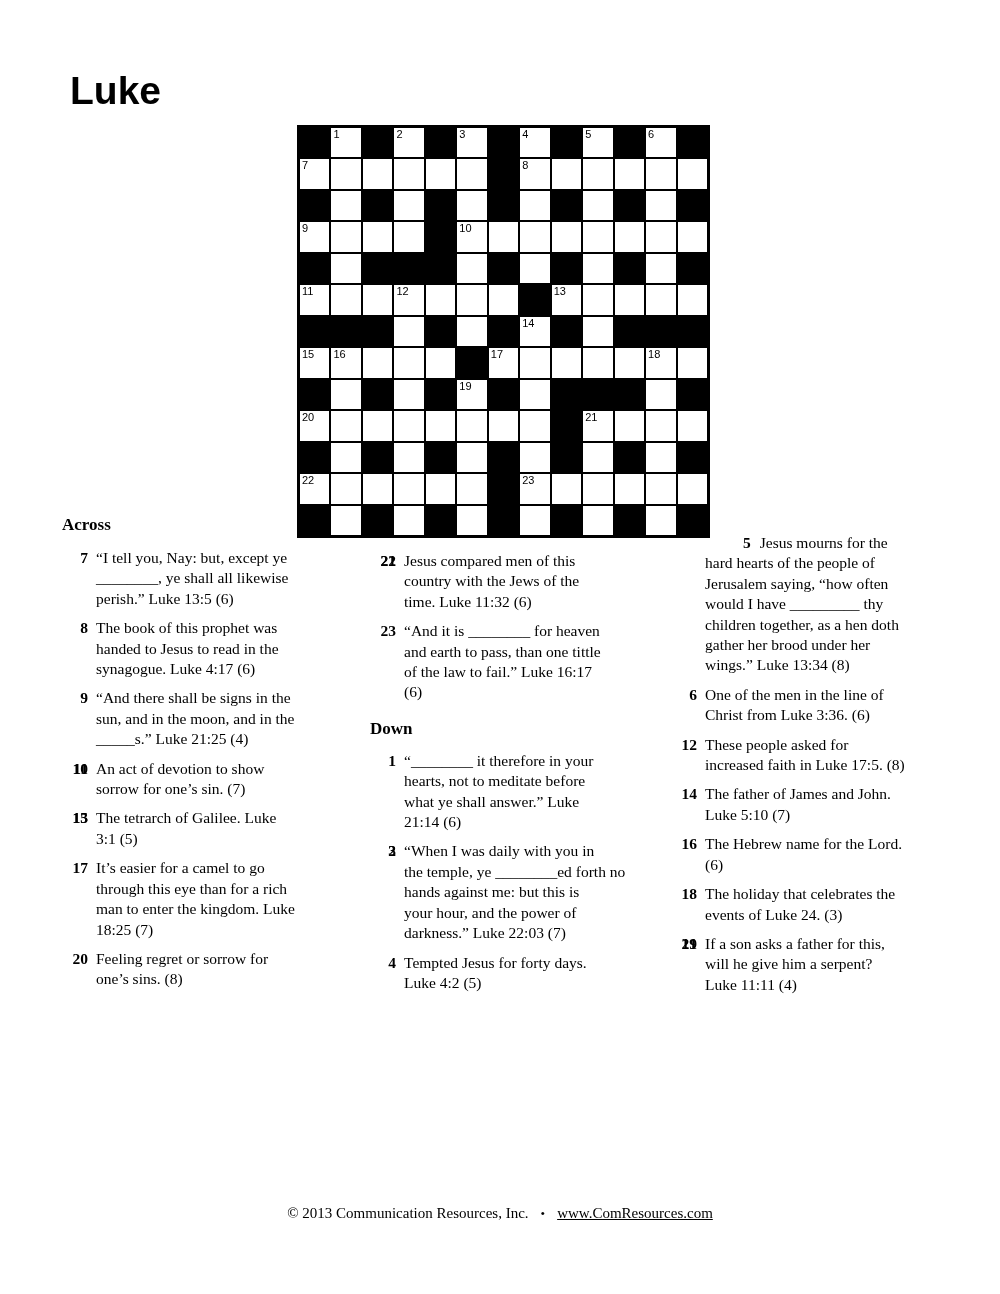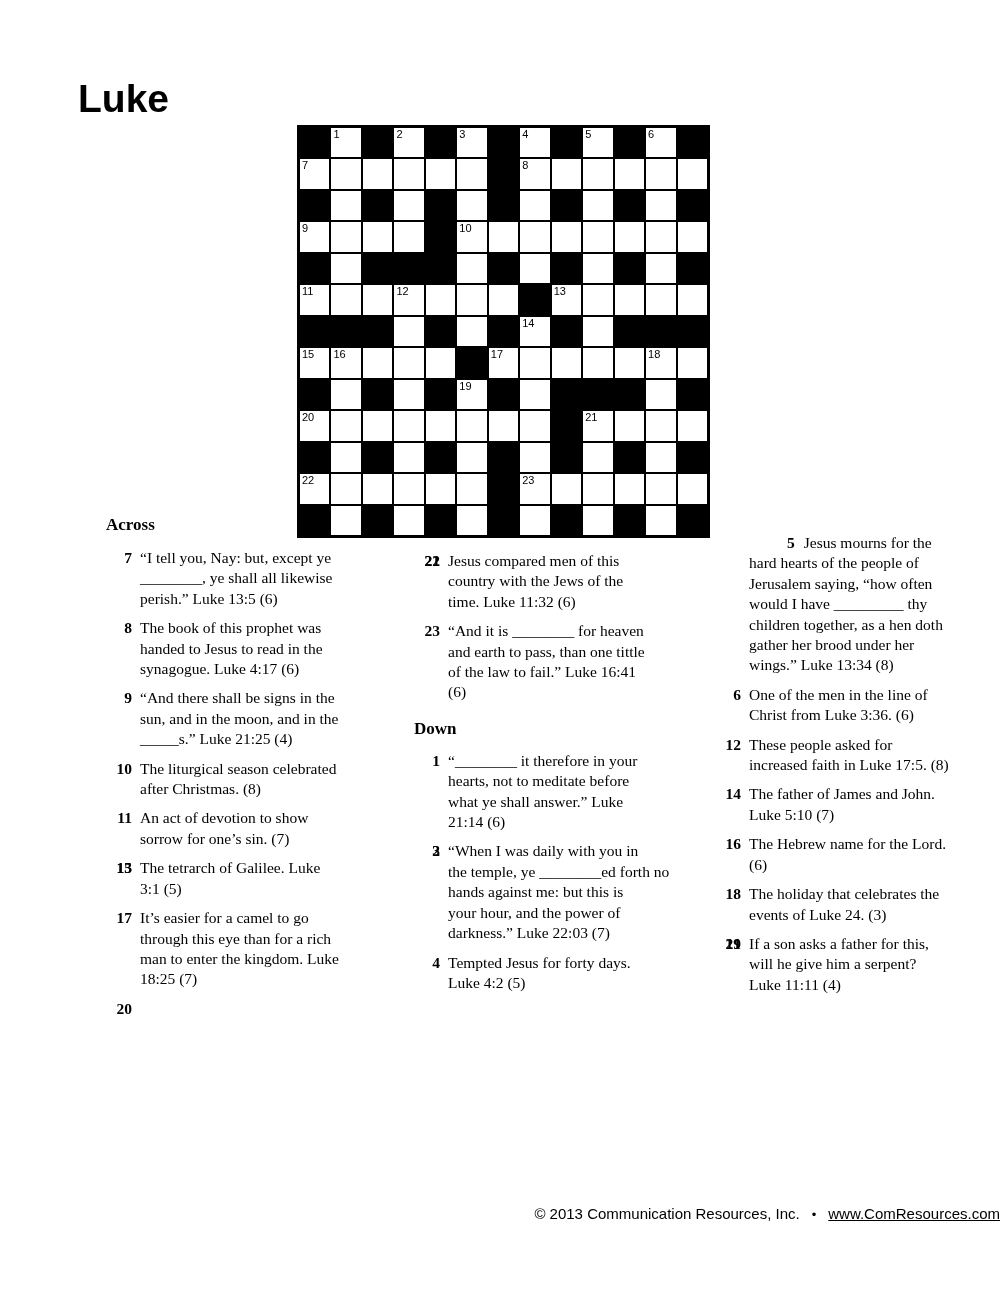--- a/index.html
+++ b/index.html
@@ -2,40 +2,40 @@
 <html><head>
 <meta charset="utf-8">
 <style>
   html,body { margin:0; padding:0; }
   body {
     width:1000px; height:1294px; background:#ffffff; position:relative;
     font-family:"Liberation Serif", serif; color:#000;
     -webkit-font-smoothing:antialiased;
   }
   .page-title {
-    position:absolute; left:62px; top:63px; margin:16px;
+    position:absolute; left:62px; top:63px; margin:8px;
     font-family:"Liberation Sans", sans-serif; font-weight:700;
     font-size:39px; line-height:1; color:#000;
   }
   
   #grid {
     position:absolute; left:297px; top:125px; width:407px; height:407px;
     border:3px solid #000; background:#000;
     display:grid; grid-template-columns:repeat(13,1fr); grid-template-rows:repeat(13,1fr);
     gap:2px;
   }
   .cell { position:relative; }
   .cell.w { background:#fff; }
   .cell.b { background:#000; }
   .cellnum {
     position:absolute; left:2px; top:0;
     font-family:"Liberation Sans", sans-serif; font-size:11px; line-height:13px; color:#000;
   }
   
-  .col { position:absolute; width:276px;margin-left:44px; }
+  .col { position:absolute; width:276px; }
   .col-left  { left:62px;  top:515px; }
   .col-mid   { left:370px; top:542px; }
   .col-right { left:671px; top:533px; }
   .section-header {
     font-size:17px; font-weight:700; margin:0 0 13px 0; line-height:20px;
   }
   .down-header { margin-top:16px; margin-bottom:12px; }
   .clue {
     position:relative; padding-left:34px; margin-bottom:9px;
     font-size:15.5px; line-height:20.4px;
@@ -43,22 +43,22 @@
   .clue-num {
     position:absolute; left:0; top:0; width:26px; text-align:right; font-weight:700;
   }
   .clue-text { white-space:pre-line; }
   .clue.first-indent { text-indent:38px; }
   .clue.first-indent .clue-num {
     position:static; display:inline; width:auto; margin-right:9px;
   }
   
   .footer {
-    position:absolute; left:0; top:1205px; width:1000px; text-align:right;
-    font-family:Liberation Sans, sans-serif; font-size:15px; color:#000;
+    position:absolute; left:0; top:1205px; width:1000px; text-align:center;
+    font-family:Liberation Serif, serif; font-size:15px; color:#000;
   }
   .footer .bullet { margin:0 12px; font-size:13px; }
   .footer a { color:#000; text-decoration:underline; cursor:pointer; }
 </style>
 </head>
 <body>
 
 <h1 class="page-title">Luke</h1>
 
 <div id="grid">
@@ -284,44 +284,44 @@
   <div id="across-clues-1">
       <div class="clue"><span class="clue-num">7</span><span class="clue-text">“I tell you, Nay: but, except ye
 ________, ye shall all likewise
 perish.” Luke 13:5 (6)</span></div>
       <div class="clue"><span class="clue-num">8</span><span class="clue-text">The book of this prophet was
 handed to Jesus to read in the
 synagogue. Luke 4:17 (6)</span></div>
       <div class="clue"><span class="clue-num">9</span><span class="clue-text">“And there shall be signs in the
 sun, and in the moon, and in the
 _____s.” Luke 21:25 (4)</span></div>
-      <div class="clue"><span class="clue-num">10</span><span class="clue-text">The liturgical season celebrated
-after Christmas. (8)</span></div>
+      <div class="clue"><span class="clue-num">10</span></div>
       <div class="clue"><span class="clue-num">11</span><span class="clue-text">An act of devotion to show
 sorrow for one’s sin. (7)</span></div>
       <div class="clue"><span class="clue-num">13</span></div>
       <div class="clue"><span class="clue-num">15</span><span class="clue-text">The tetrarch of Galilee. Luke
 3:1 (5)</span></div>
       <div class="clue"><span class="clue-num">17</span><span class="clue-text">It’s easier for a camel to go
 through this eye than for a rich
 man to enter the kingdom. Luke
 18:25 (7)</span></div>
-      <div class="clue"><span class="clue-num">20</span></div>
+      <div class="clue"><span class="clue-num">20</span><span class="clue-text">Feeling regret or sorrow for
+one’s sins. (8)</span></div>
     </div>
 </div>
 
 <div class="col col-mid">
   <div id="across-clues-2">
       <div class="clue"><span class="clue-num">21</span></div>
       <div class="clue"><span class="clue-num">22</span><span class="clue-text">Jesus compared men of this
 country with the Jews of the
 time. Luke 11:32 (6)</span></div>
       <div class="clue"><span class="clue-num">23</span><span class="clue-text">“And it is ________ for heaven
 and earth to pass, than one tittle
-of the law to fail.” Luke 16:41
+of the law to fail.” Luke 16:17
 (6)</span></div>
     </div>
   <h2 class="section-header down-header">Down</h2>
   <div id="down-clues-1">
       <div class="clue"><span class="clue-num">1</span><span class="clue-text">“________ it therefore in your
 hearts, not to meditate before
 what ye shall answer.” Luke
 21:14 (6)</span></div>
       <div class="clue"><span class="clue-num">2</span></div>
       <div class="clue"><span class="clue-num">3</span><span class="clue-text">“When I was daily with you in

